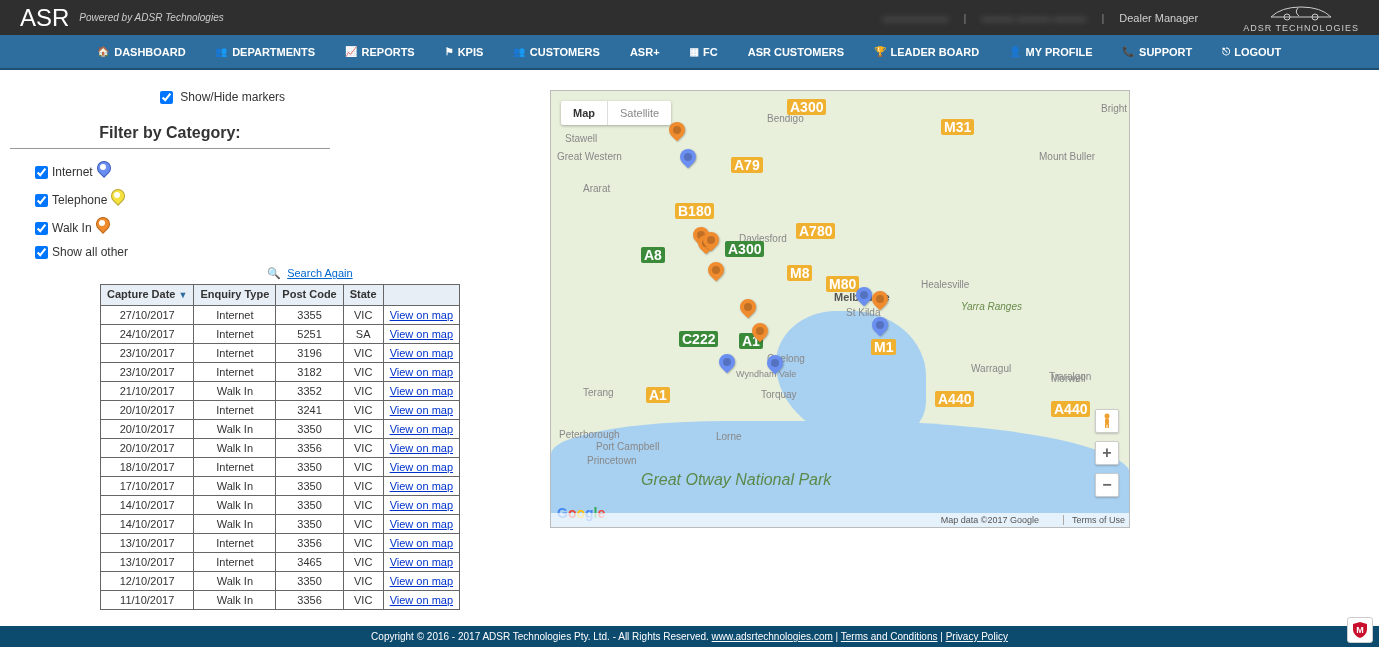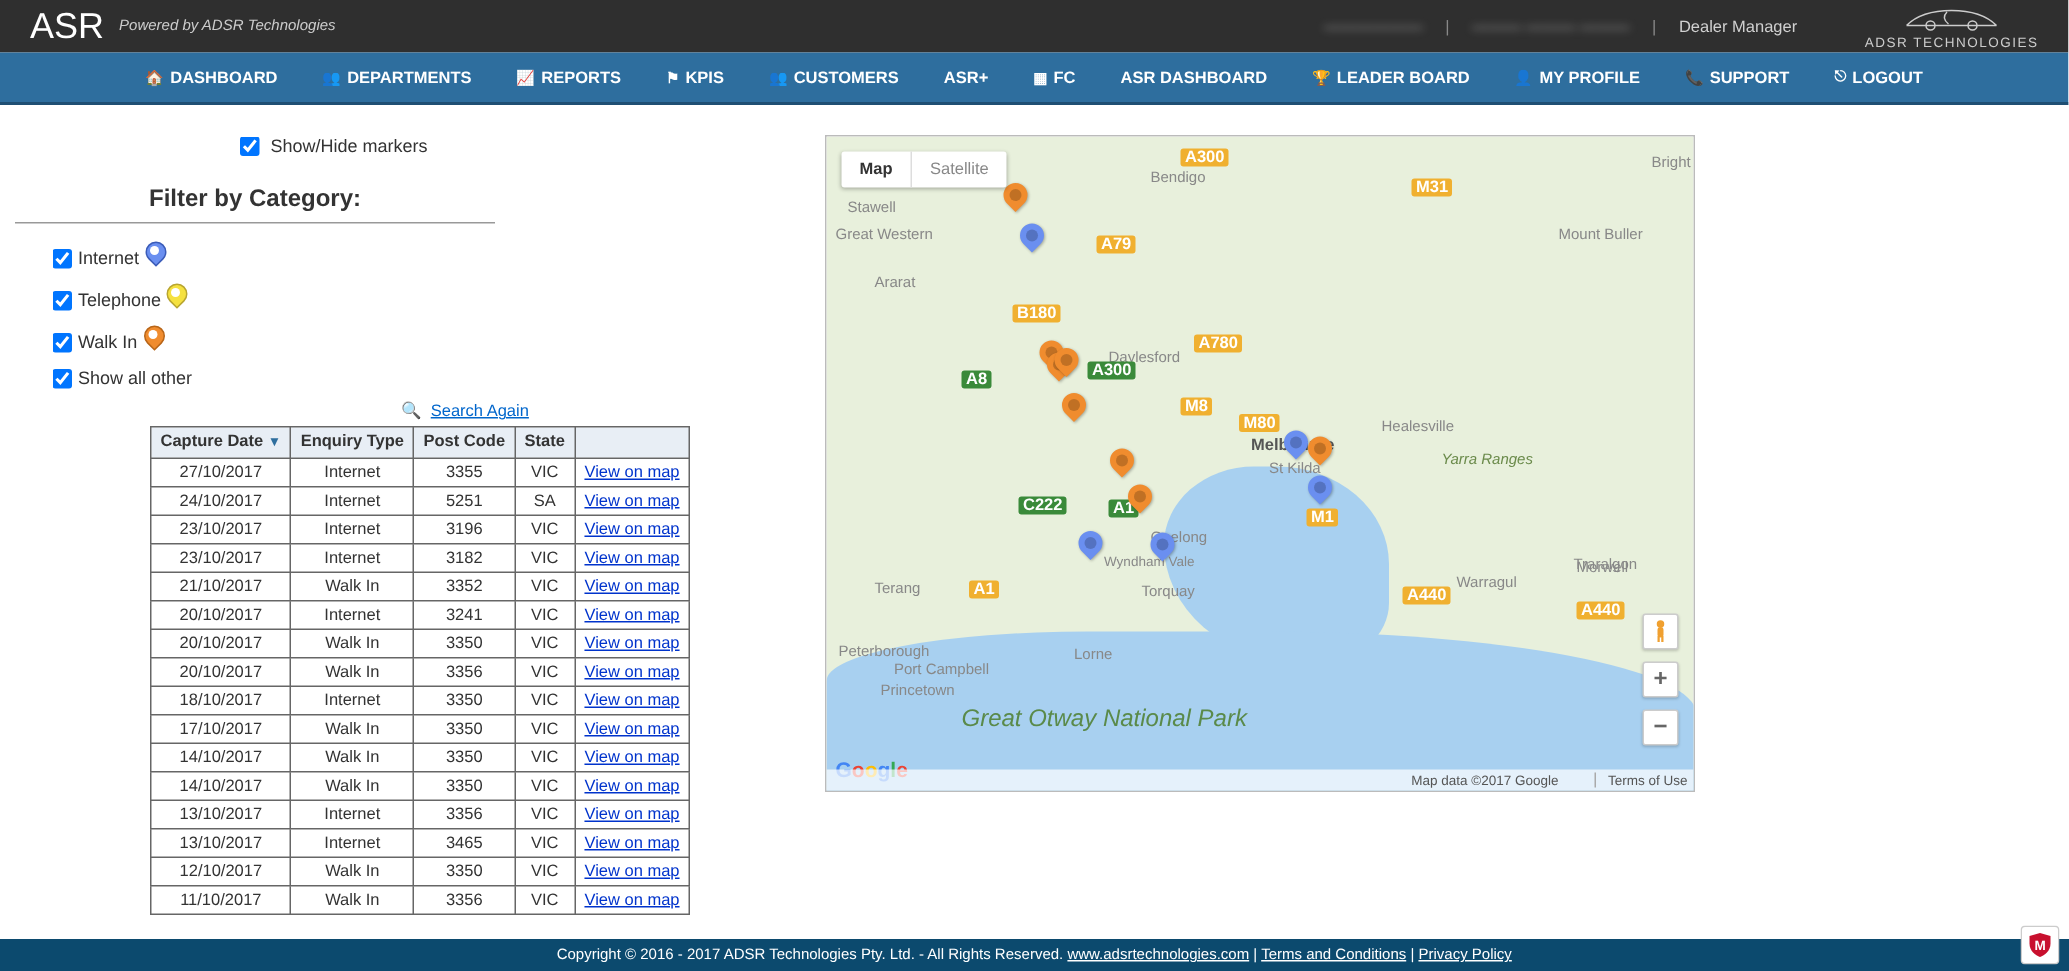--- a/index.html
+++ b/index.html
@@ -36,21 +36,21 @@
   .search-again .mag { color:#666; margin-right:3px; }
   table.data { border-collapse: collapse; margin-left: 90px; font-size: 11px; border-radius: 17px; }
   table.data th, table.data td { border:1px solid #666; padding: 3px 6px; text-align:center; }
   table.data th { background:#e8eef5; font-weight:bold; line-height:1.2; }
   table.data th .sort { color:#2e6e9e; font-size:9px; }
   table.data a { color:#0033cc; text-decoration:underline; cursor:pointer; }
   .map-container { position:relative; width:580px; height:438px; border:1px solid #bbb; overflow:hidden; }
   .map-bg { position:absolute; top:0; left:0; right:0; bottom:0; background:#e8f0dc; }
   .water { position:absolute; background:#a8d0f0; }
   .land-label { position:absolute; font-size:10px; color:#888; white-space:nowrap; }
-  .road-label { position:absolute; font-size:11px; color:#fff; background:#f0b030; padding:0 3px; border-radius:2px; font-weight:bold;text-align:right; }
+  .road-label { position:absolute; font-size:14px; color:#fff; background:#f0b030; padding:0 3px; border-radius:2px; font-weight:bold;text-align:right; }
   .road-label.green { background:#3a8a3a; }
   .map-type { position:absolute; top:10px; left:10px; background:#fff; border-radius:2px; box-shadow:0 1px 3px rgba(0,0,0,.3); display:flex; font-size:11px; z-index:5; }
   .map-type div { padding:6px 12px; cursor:pointer; }
   .map-type .active { font-weight:bold; }
   .map-type .inactive { color:#888; border-left:1px solid #ddd; }
   .map-marker { position:absolute; width:16px; height:24px; transform:translate(-50%,-100%); z-index:3; }
   .map-marker::before { content:""; position:absolute; width:16px; height:16px; border-radius:50% 50% 50% 0; transform:rotate(-45deg); box-shadow:0 1px 2px rgba(0,0,0,.3); }
   .map-marker::after { content:""; position:absolute; top:4px; left:4px; width:8px; height:8px; background:rgba(0,0,0,.2); border-radius:50%; }
   .mm-orange::before { background:#f08c2e; }
   .mm-blue::before { background:#6a8ff0; }
@@ -113,21 +113,21 @@
       <span>CUSTOMERS</span>
     </div>
   <div class="nav-item">
       <span>ASR+</span>
     </div>
   <div class="nav-item">
       <span class="nav-icon">▦</span>
       <span>FC</span>
     </div>
   <div class="nav-item">
-      <span>ASR DASHBOARD</span>
+      <span>ASR CUSTOMERS</span>
     </div>
   <div class="nav-item">
       <span class="nav-icon">🏆</span>
       <span>LEADER BOARD</span>
     </div>
   <div class="nav-item">
       <span class="nav-icon">👤</span>
       <span>MY PROFILE</span>
     </div>
   <div class="nav-item">
@@ -313,21 +313,21 @@
         <div class="land-label" style="left:216px;top:22px;">Bendigo</div>
         <div class="land-label" style="left:14px;top:42px;">Stawell</div>
         <div class="land-label" style="left:6px;top:60px;">Great Western</div>
         <div class="land-label" style="left:32px;top:92px;">Ararat</div>
         <div class="land-label" style="left:188px;top:142px;">Daylesford</div>
         <div class="land-label" style="left:216px;top:262px;">Geelong</div>
         <div class="land-label" style="left:210px;top:298px;">Torquay</div>
         <div class="land-label" style="left:165px;top:340px;">Lorne</div>
         <div class="land-label" style="left:370px;top:188px;">Healesville</div>
         <div class="land-label" style="left:410px;top:210px; font-style:italic; color:#6a8a4a;">Yarra Ranges</div>
-        <div class="land-label" style="left:420px;top:272px;margin-top:20px;">Warragul</div>
+        <div class="land-label" style="left:420px;top:272px;">Warragul</div>
         <div class="land-label" style="left:498px;top:280px;">Traralgon</div>
         <div class="land-label" style="left:500px;top:282px;">Morwell</div>
         <div class="land-label" style="left:32px;top:296px;">Terang</div>
         <div class="land-label" style="left:8px;top:338px;">Peterborough</div>
         <div class="land-label" style="left:45px;top:350px;">Port Campbell</div>
         <div class="land-label" style="left:36px;top:364px;">Princetown</div>
         <div class="park-label" style="left:90px;top:380px;">Great Otway National Park</div>
         <div class="land-label" style="left:488px;top:60px;">Mount Buller</div>
         <div class="land-label" style="left:550px;top:12px;">Bright</div>
         <div class="land-label" style="left:185px;top:278px;font-size:9px;">Wyndham Vale</div>

